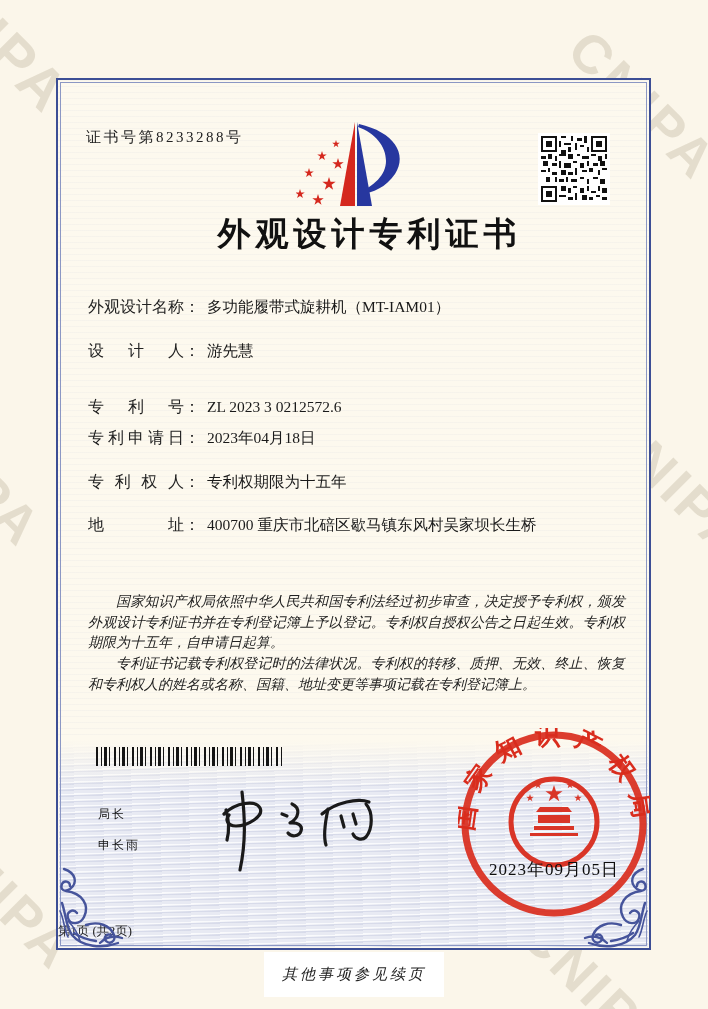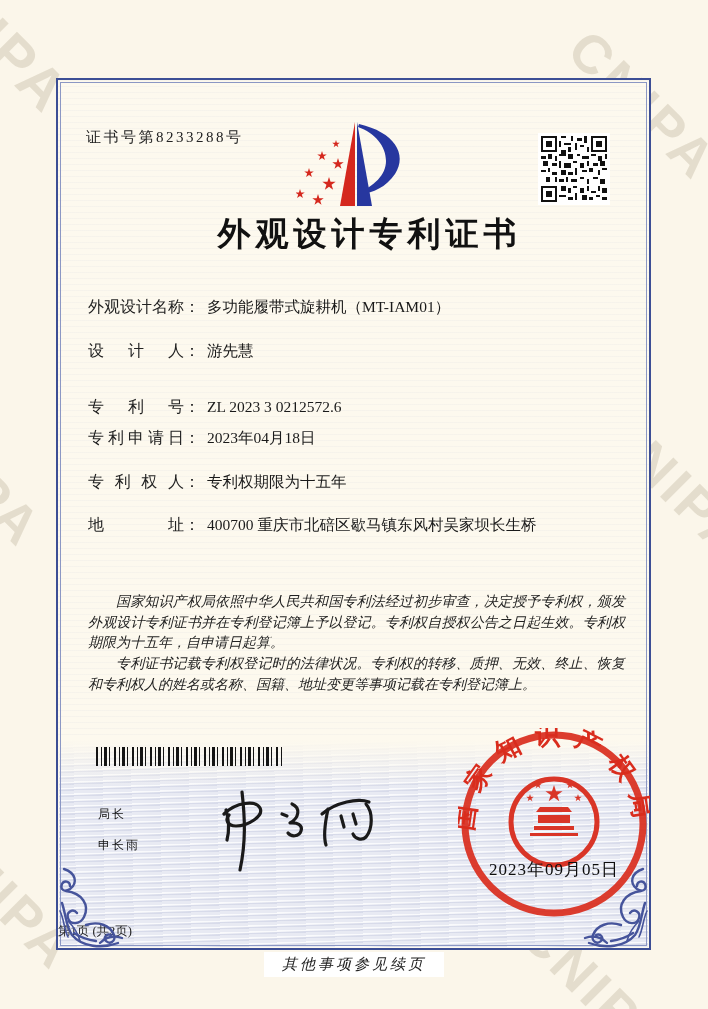--- a/index.html
+++ b/index.html
@@ -95,21 +95,21 @@
   }
   .page-info {
     position:absolute; left:0; top:843px; width:100%; text-align:left;
     font-size:12.5px; color:#222; z-index:2;
   }
   .flourish { position:absolute; width:70px; height:88px; z-index:2; }
   .flourish.fl-left { left:-2px; top:783px; }
   .flourish.fl-right { right:-2px; top:783px; transform:scaleX(-1); }
   .continuation {
     position:absolute; left:50%; top:952px; transform:translateX(-50%);
-    background:#ffffff; padding:3px 18px;
+    background:#ffffff; padding:13px 18px;
     font-size:15px; font-style:italic; letter-spacing:3px; color:#222;
     z-index:2; white-space:nowrap;
   }
 </style>
 </head>
 <body>
 
 <span class="wm" style="left:-55px; top:-60px; font-size:58px;">CNIPA</span>
 <span class="wm" style="left:600px; top:18px;">CNIPA</span>
 <span class="wm" style="left:390px; top:262px;">CNIPA</span>

